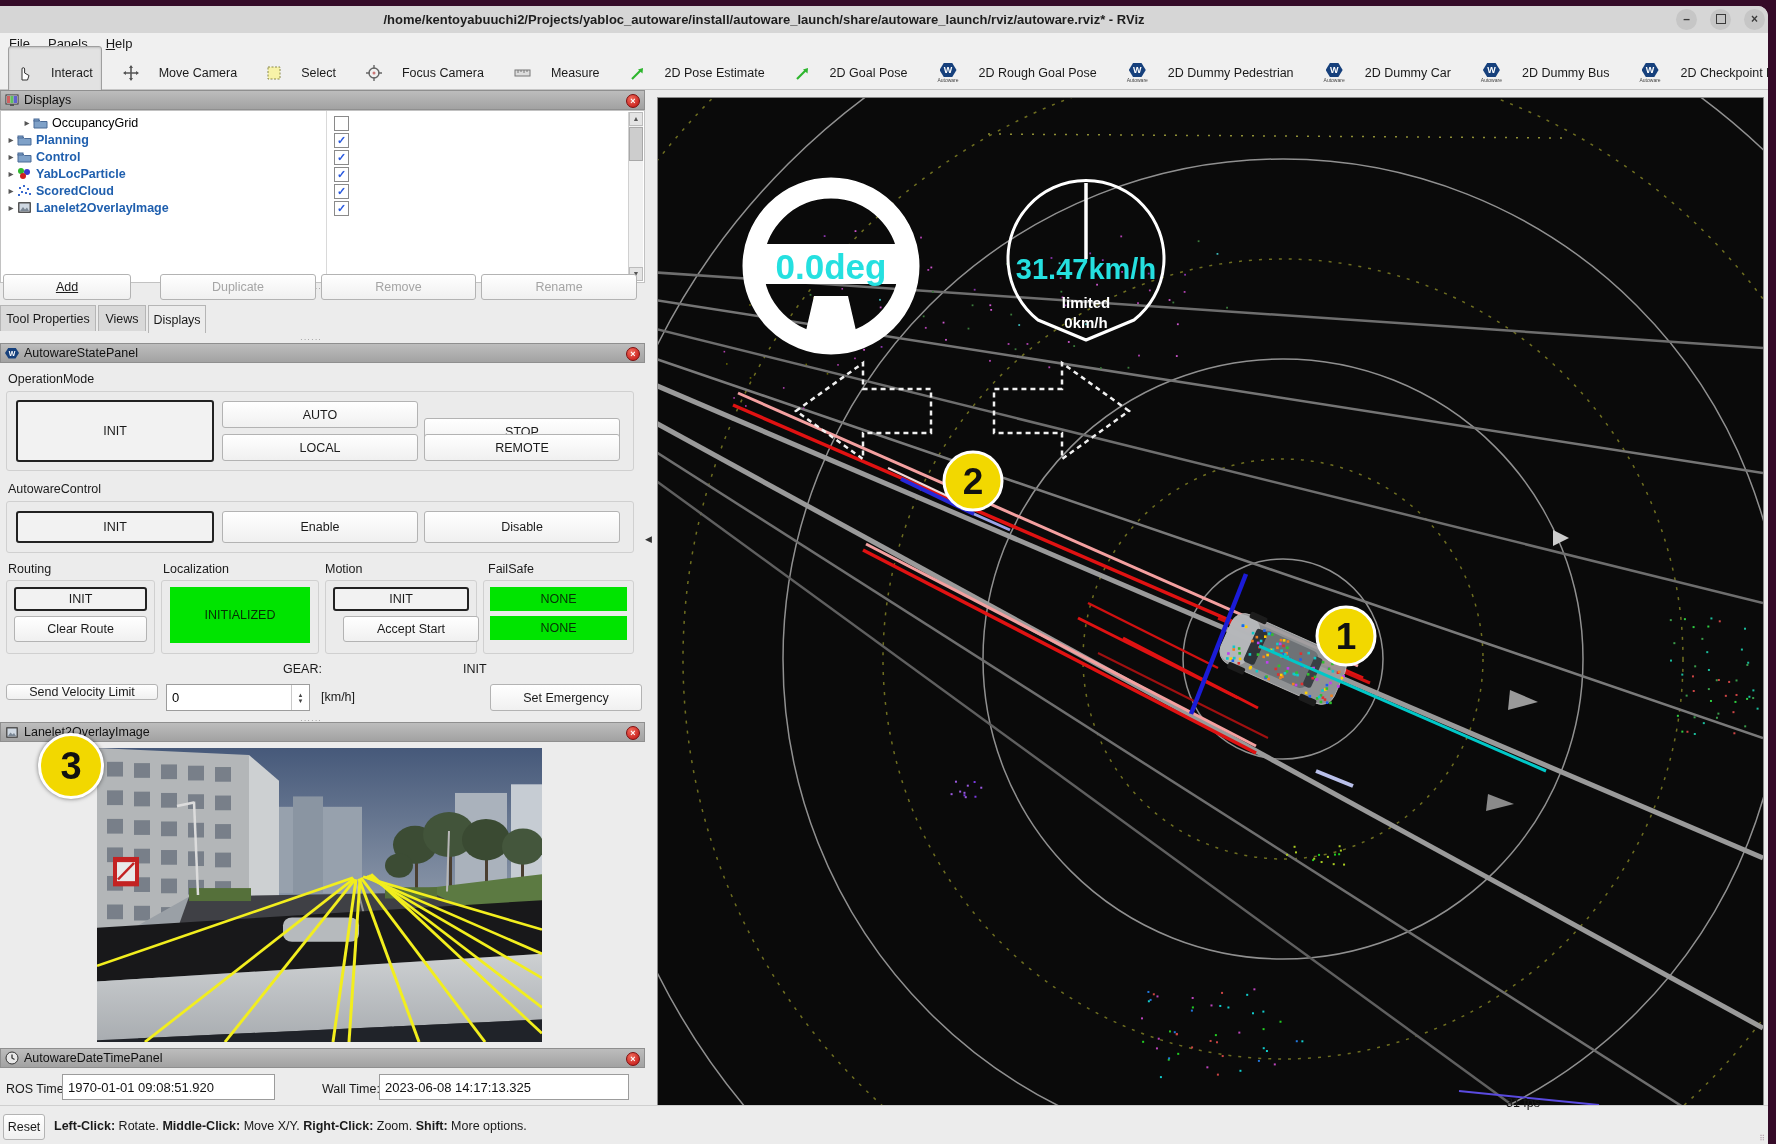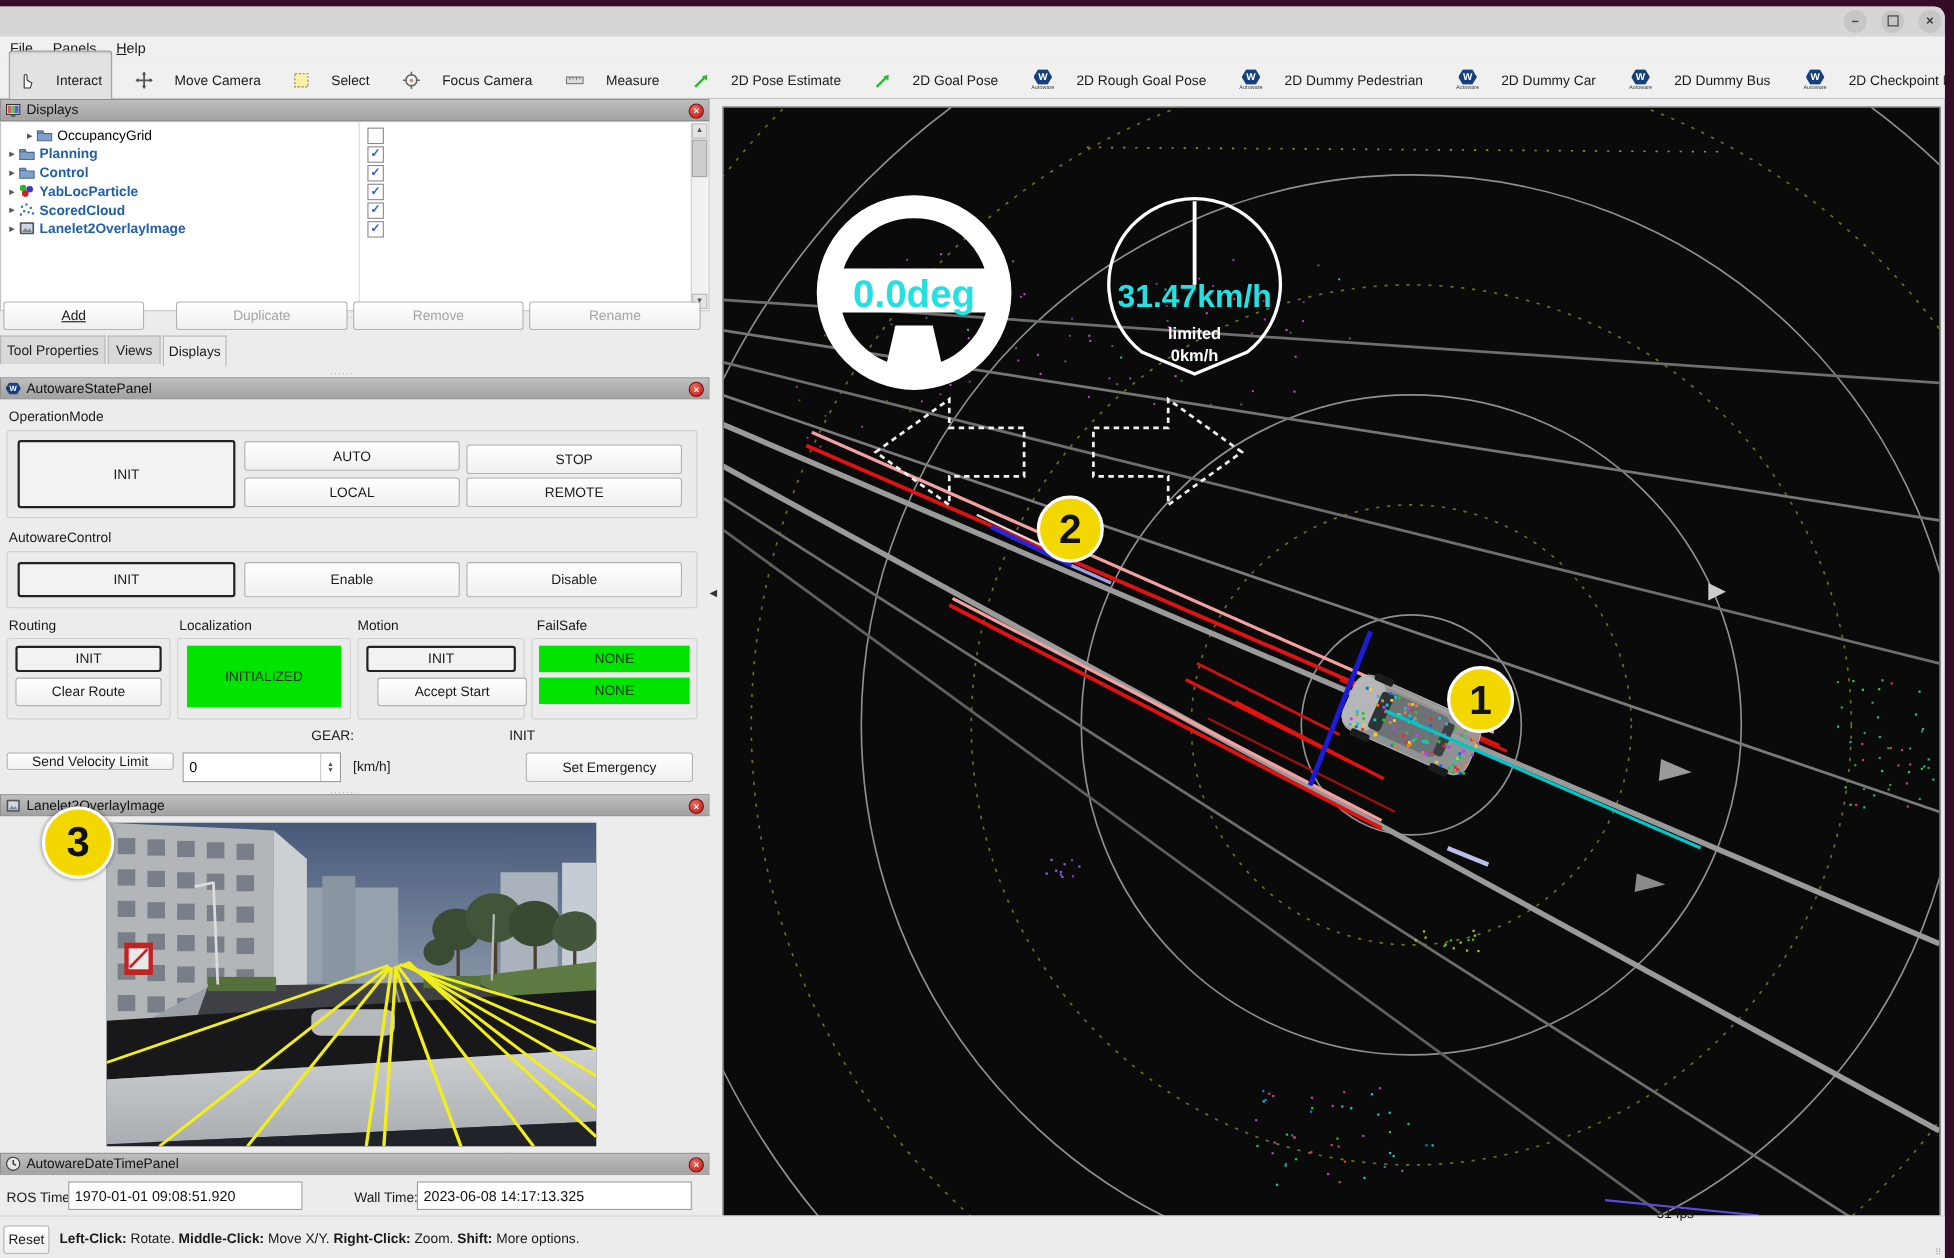--- a/index.html
+++ b/index.html
@@ -87,20 +87,21 @@
   .imgpanel{position:absolute;left:97px;top:742px;width:445px;height:294px;background:#222;}
   .collapse{position:absolute;font-size:9px;color:#333;}
   .grip{position:absolute;right:2px;bottom:2px;font-size:8px;color:#b5a0ad;letter-spacing:1px;}
 </style>
 </head>
 <body>
 
 <div id="window">
 
   <div id="titlebar">
+    <div class="title">/home/kentoyabuuchi2/Projects/yabloc_autoware/install/autoware_launch/share/autoware_launch/rviz/autoware.rviz* - RViz</div>
     <div class="winbtn" style="left:1676px;">–</div>
     <div class="winbtn" style="left:1710px;"><span class="sq"></span></div>
     <div class="winbtn" style="left:1744px;">×</div>
   </div>
 
   <div id="menubar">
     <span class="menuitem"><u>F</u>ile</span><span class="menuitem"><u>P</u>anels</span><span class="menuitem"><u>H</u>elp</span>
   </div>
 
   <div id="toolbar">
@@ -295,21 +296,21 @@
     <span class="awlogo">
         <span class="hex" style="width:14px;height:11px;font-size:7px;line-height:11px;">W</span>
       </span>
     <span>AutowareStatePanel</span>
     <span class="closebtn">×</span>
   </div>
   <div class="slabel" style="left:8px;top:366px;">OperationMode</div>
   <div class="grp" style="left:6px;top:385px;width:628px;height:80px;"></div>
   <div class="btn initb" style="left:16px;top:394px;width:198px;height:62px;">INIT</div>
   <div class="btn" style="left:222px;top:395px;width:196px;height:27px;">AUTO</div>
-  <div class="btn" style="left:424px;top:398px;width:196px;height:27px;">STOP</div>
+  <div class="btn" style="left:424px;top:412px;width:196px;height:27px;">STOP</div>
   <div class="btn" style="left:222px;top:428px;width:196px;height:27px;">LOCAL</div>
   <div class="btn" style="left:424px;top:428px;width:196px;height:27px;">REMOTE</div>
 
   <div class="slabel" style="left:8px;top:476px;">AutowareControl</div>
   <div class="grp" style="left:6px;top:495px;width:628px;height:52px;"></div>
   <div class="btn initb" style="left:16px;top:505px;width:198px;height:32px;">INIT</div>
   <div class="btn" style="left:222px;top:505px;width:196px;height:32px;">Enable</div>
   <div class="btn" style="left:424px;top:505px;width:196px;height:32px;">Disable</div>
 
   <div class="slabel" style="left:8px;top:556px;">Routing</div>
@@ -336,21 +337,21 @@
   <div class="slabel" style="left:463px;top:656px;">INIT</div>
   <div class="btn" style="left:6px;top:678px;width:152px;height:16px;">Send Velocity Limit</div>
   <div class="spin" style="left:166px;top:678px;width:144px;height:27px;">
     <input value="0" style="">
     <div class="arrows">
         <span>▲</span>
         <span>▼</span>
       </div>
   </div>
   <div class="slabel" style="left:321px;top:684px;">[km/h]</div>
-  <div class="btn" style="left:478px;top:678px;width:152px;height:27px;">Set Emergency</div>
+  <div class="btn" style="left:490px;top:678px;width:152px;height:27px;">Set Emergency</div>
   <div class="dots" style="left:300px;top:710px;">······</div>
 
   <div class="hdr" style="left:0;top:716px;width:645px;">
     <svg width="14" height="13">
         <rect x="1" y="1" width="12" height="11" fill="#555" rx="1"></rect>
         <rect x="2.5" y="2.5" width="9" height="8" fill="#cfd8e2"></rect>
         <path d="M3 10 L5.5 6.5 L7.5 8.5 L9 7 L11 10 Z" fill="#7b8794"></path>
       </svg>
     <span>Lanelet2OverlayImage</span>
     <span class="closebtn">×</span>

